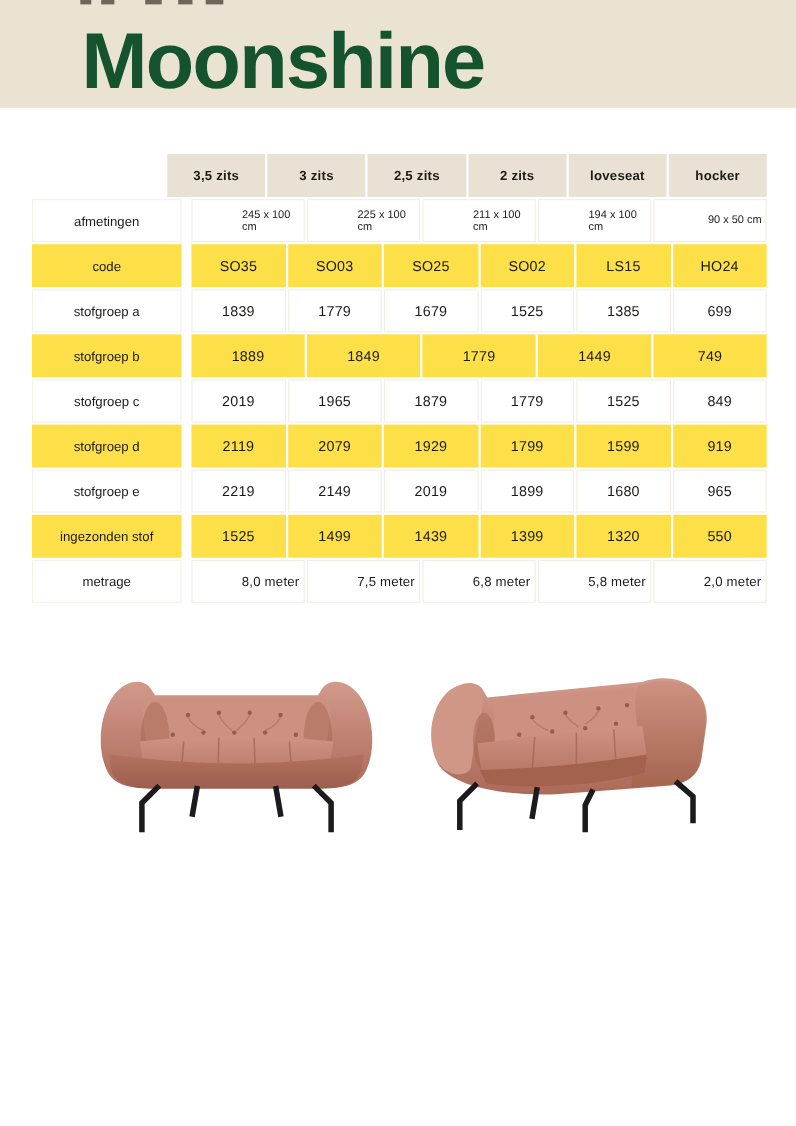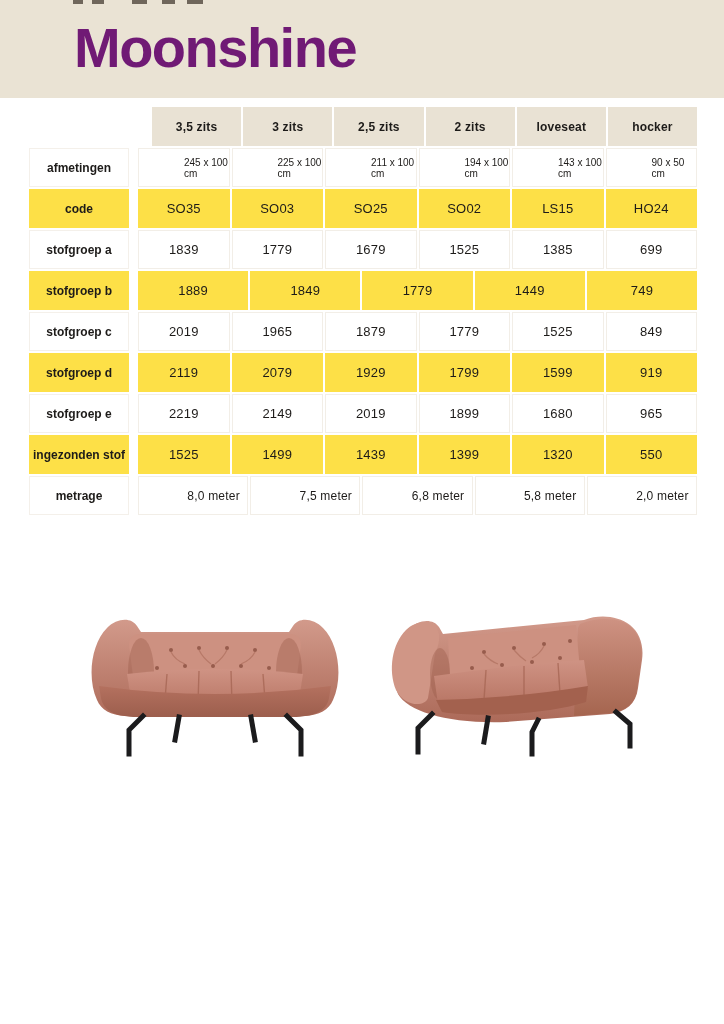--- a/index.html
+++ b/index.html
@@ -10,30 +10,30 @@
   }
   
   .banner { position:absolute; left:0; top:0; width:724px; height:98px; background:#EAE3D4; }
   .logo-frag { position:absolute; top:0; height:4px; background:#6F665B; }
   .lf1 { left:73px;  width:10px; }
   .lf2 { left:92px;  width:12px; }
   .lf3 { left:132px; width:15px; }
   .lf4 { left:162px; width:13px; }
   .lf5 { left:187px; width:16px; }
   .title {
-    position:absolute; left:74px; top:20px; font-size:56px; line-height:1;
-    font-weight:bold; letter-spacing:-1.5px; color:#701a75;
+    position:absolute; left:74px; top:20px; font-size:72px; line-height:1;
+    font-weight:bold; letter-spacing:-1.5px; color:#14532d;
   }
   
-  .table-wrap { position:absolute; left:29px; top:107px; width:668px; }
+  .table-wrap { position:absolute; left:29px; top:140px; width:668px; }
   .t-row { display:flex; height:39px; margin-bottom:2px; }
   .label-cell {
-    width:100px; margin-right:9px; flex:none;
+    width:136px; margin-right:9px; flex:none;
     display:flex; align-items:center; justify-content:center;
-    font-weight:bold; font-size:12px;
+    font-weight:normal; font-size:12px;
   }
   .label-spacer { width:114px; margin-right:9px; flex:none; }
   .data-cells { flex:1; display:flex; gap:2px; }
   .cell {
     flex:1; display:flex; align-items:center; justify-content:center;
     font-size:13px; letter-spacing:.2px;
   }
   .r-beige .cell, .r-beige .label-cell { background:#fde047; }
   .r-head .cell { background:#E9E2D4; font-weight:bold; font-size:12px; }
   .r-white .cell, .r-white .label-cell { background:#ffffff; border:1px solid #F2EEE7; }
@@ -75,21 +75,20 @@
       </div>
     </div>
 
     <div class="t-row r-white r-small">
       <div class="label-cell">afmetingen</div>
       <div class="data-cells">
         <div class="cell">245 x 100 cm</div>
         <div class="cell">225 x 100 cm</div>
         <div class="cell">211 x 100 cm</div>
         <div class="cell">194 x 100 cm</div>
-        <div class="cell">143 x 100 cm</div>
         <div class="cell">90 x 50 cm</div>
       </div>
     </div>
 
     <div class="t-row r-beige">
       <div class="label-cell">code</div>
       <div class="data-cells">
         <div class="cell">SO35</div>
         <div class="cell">SO03</div>
         <div class="cell">SO25</div>

